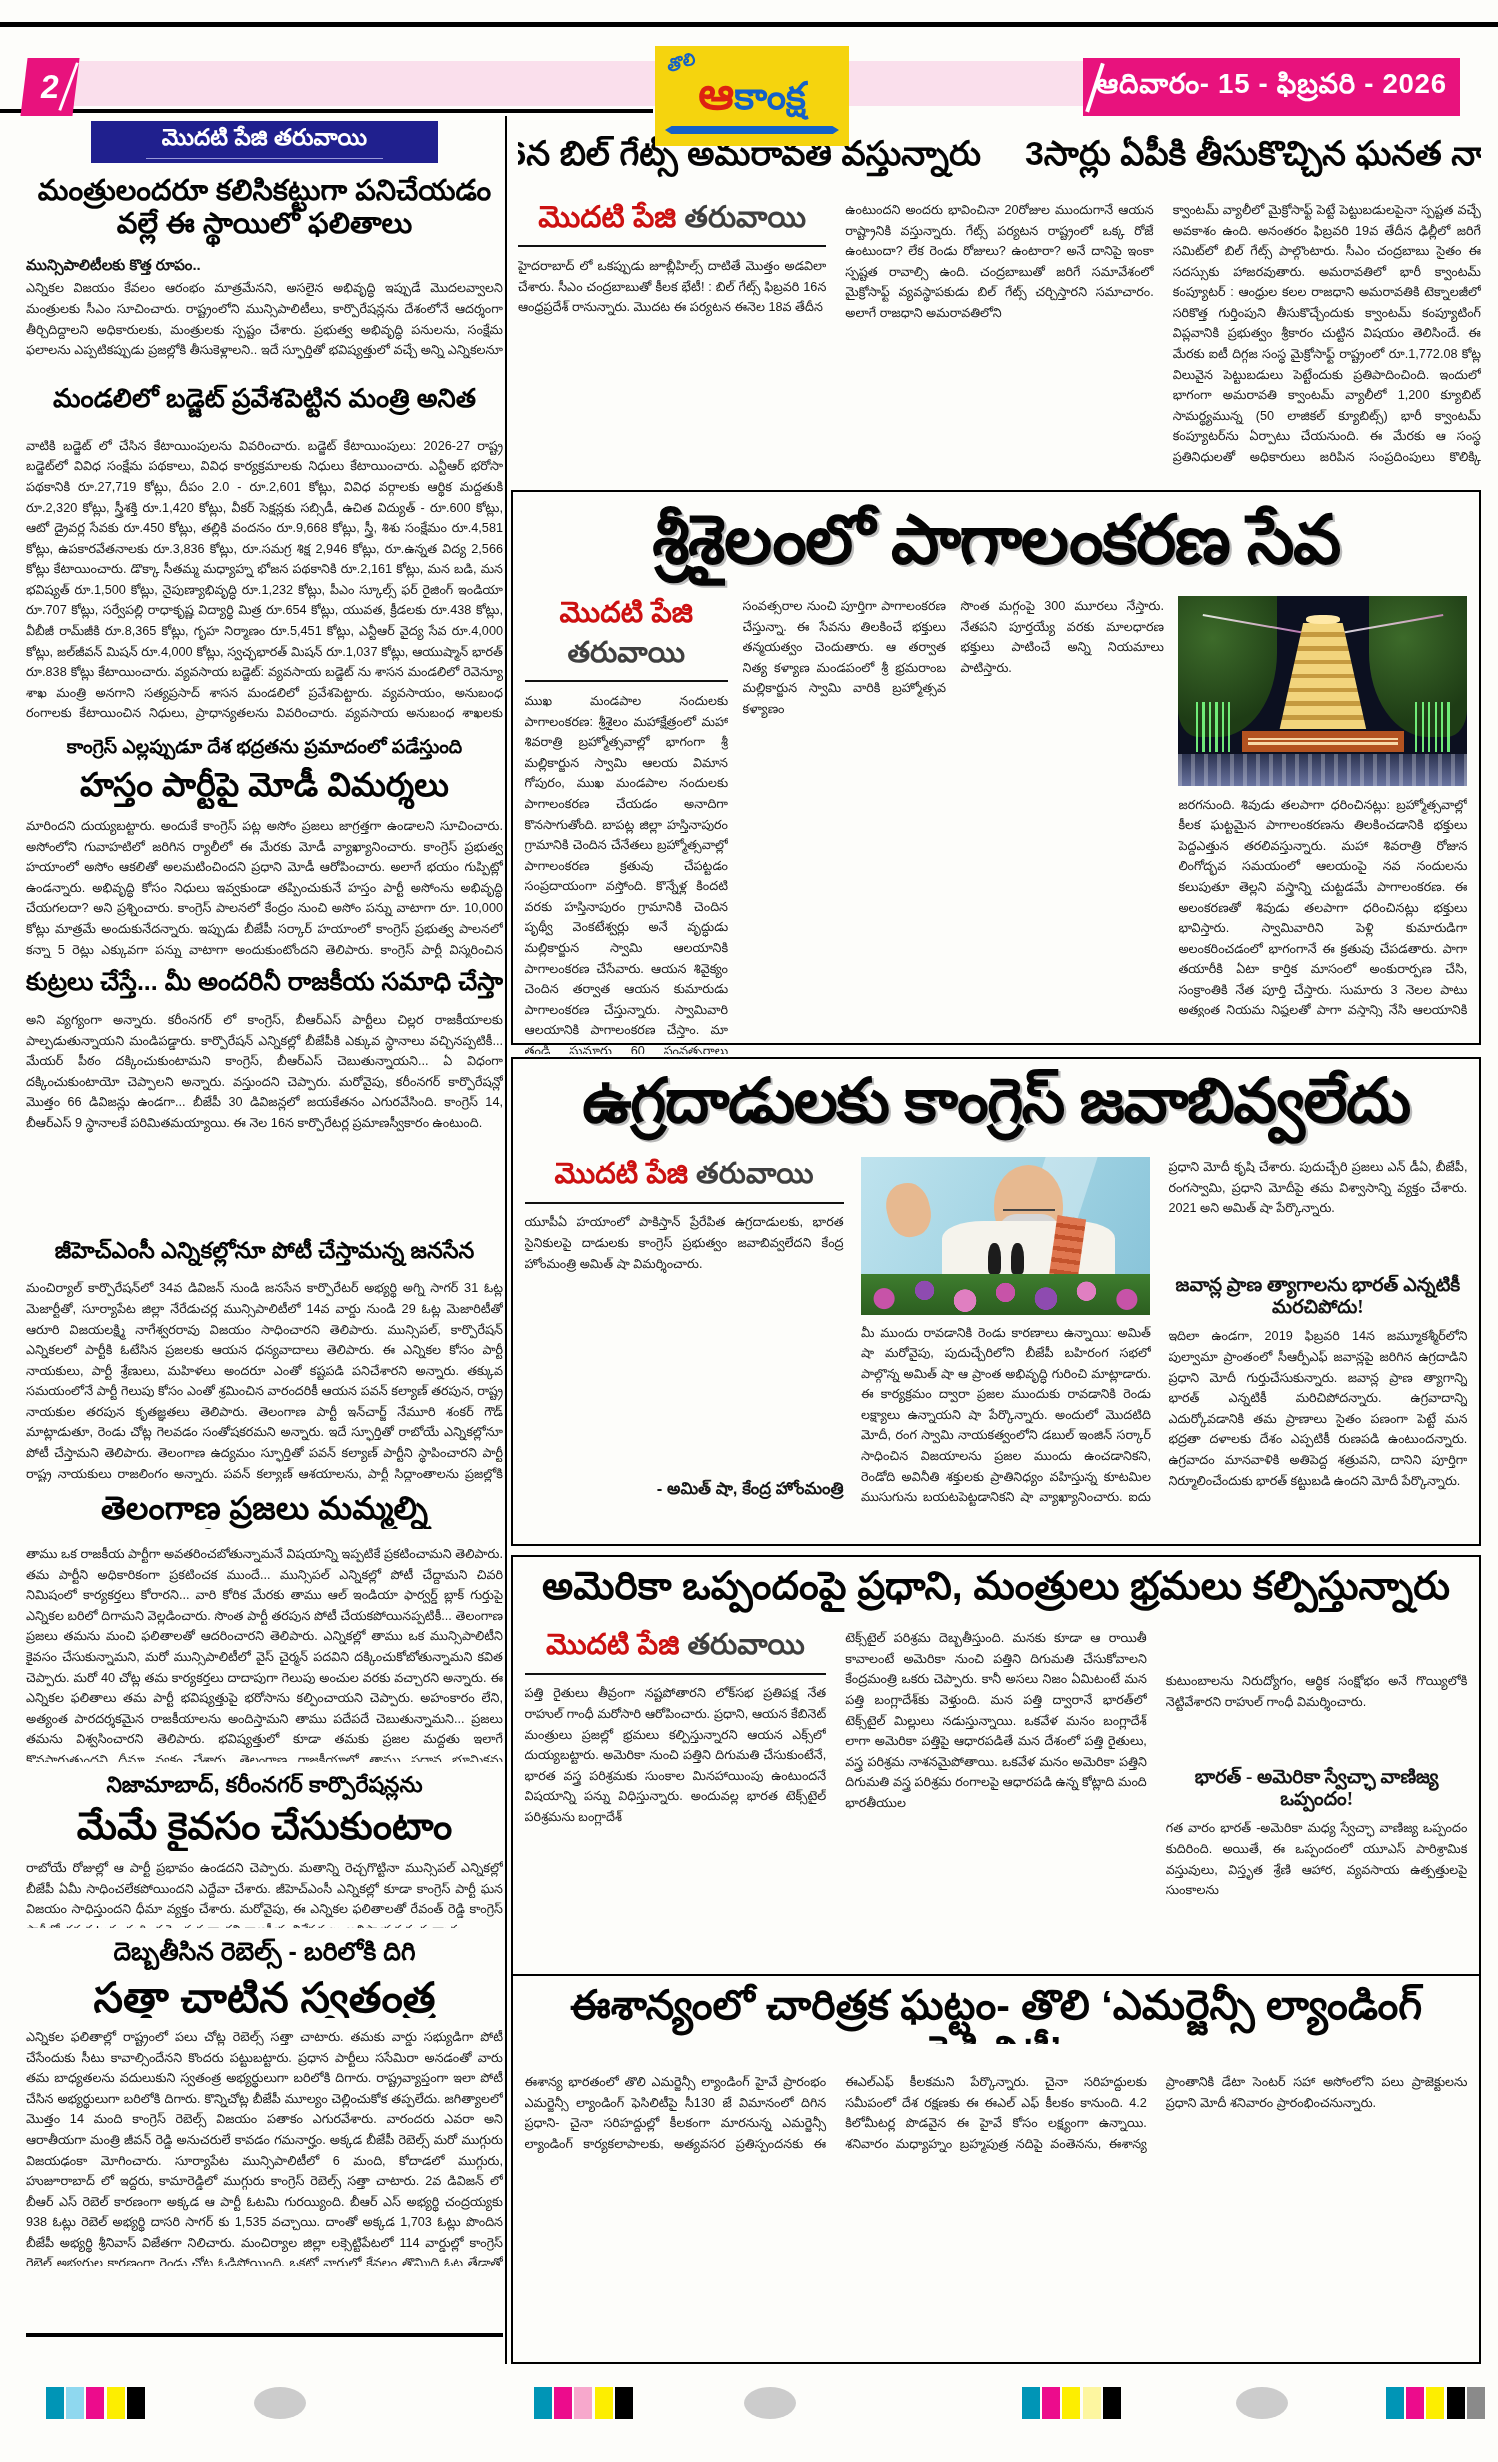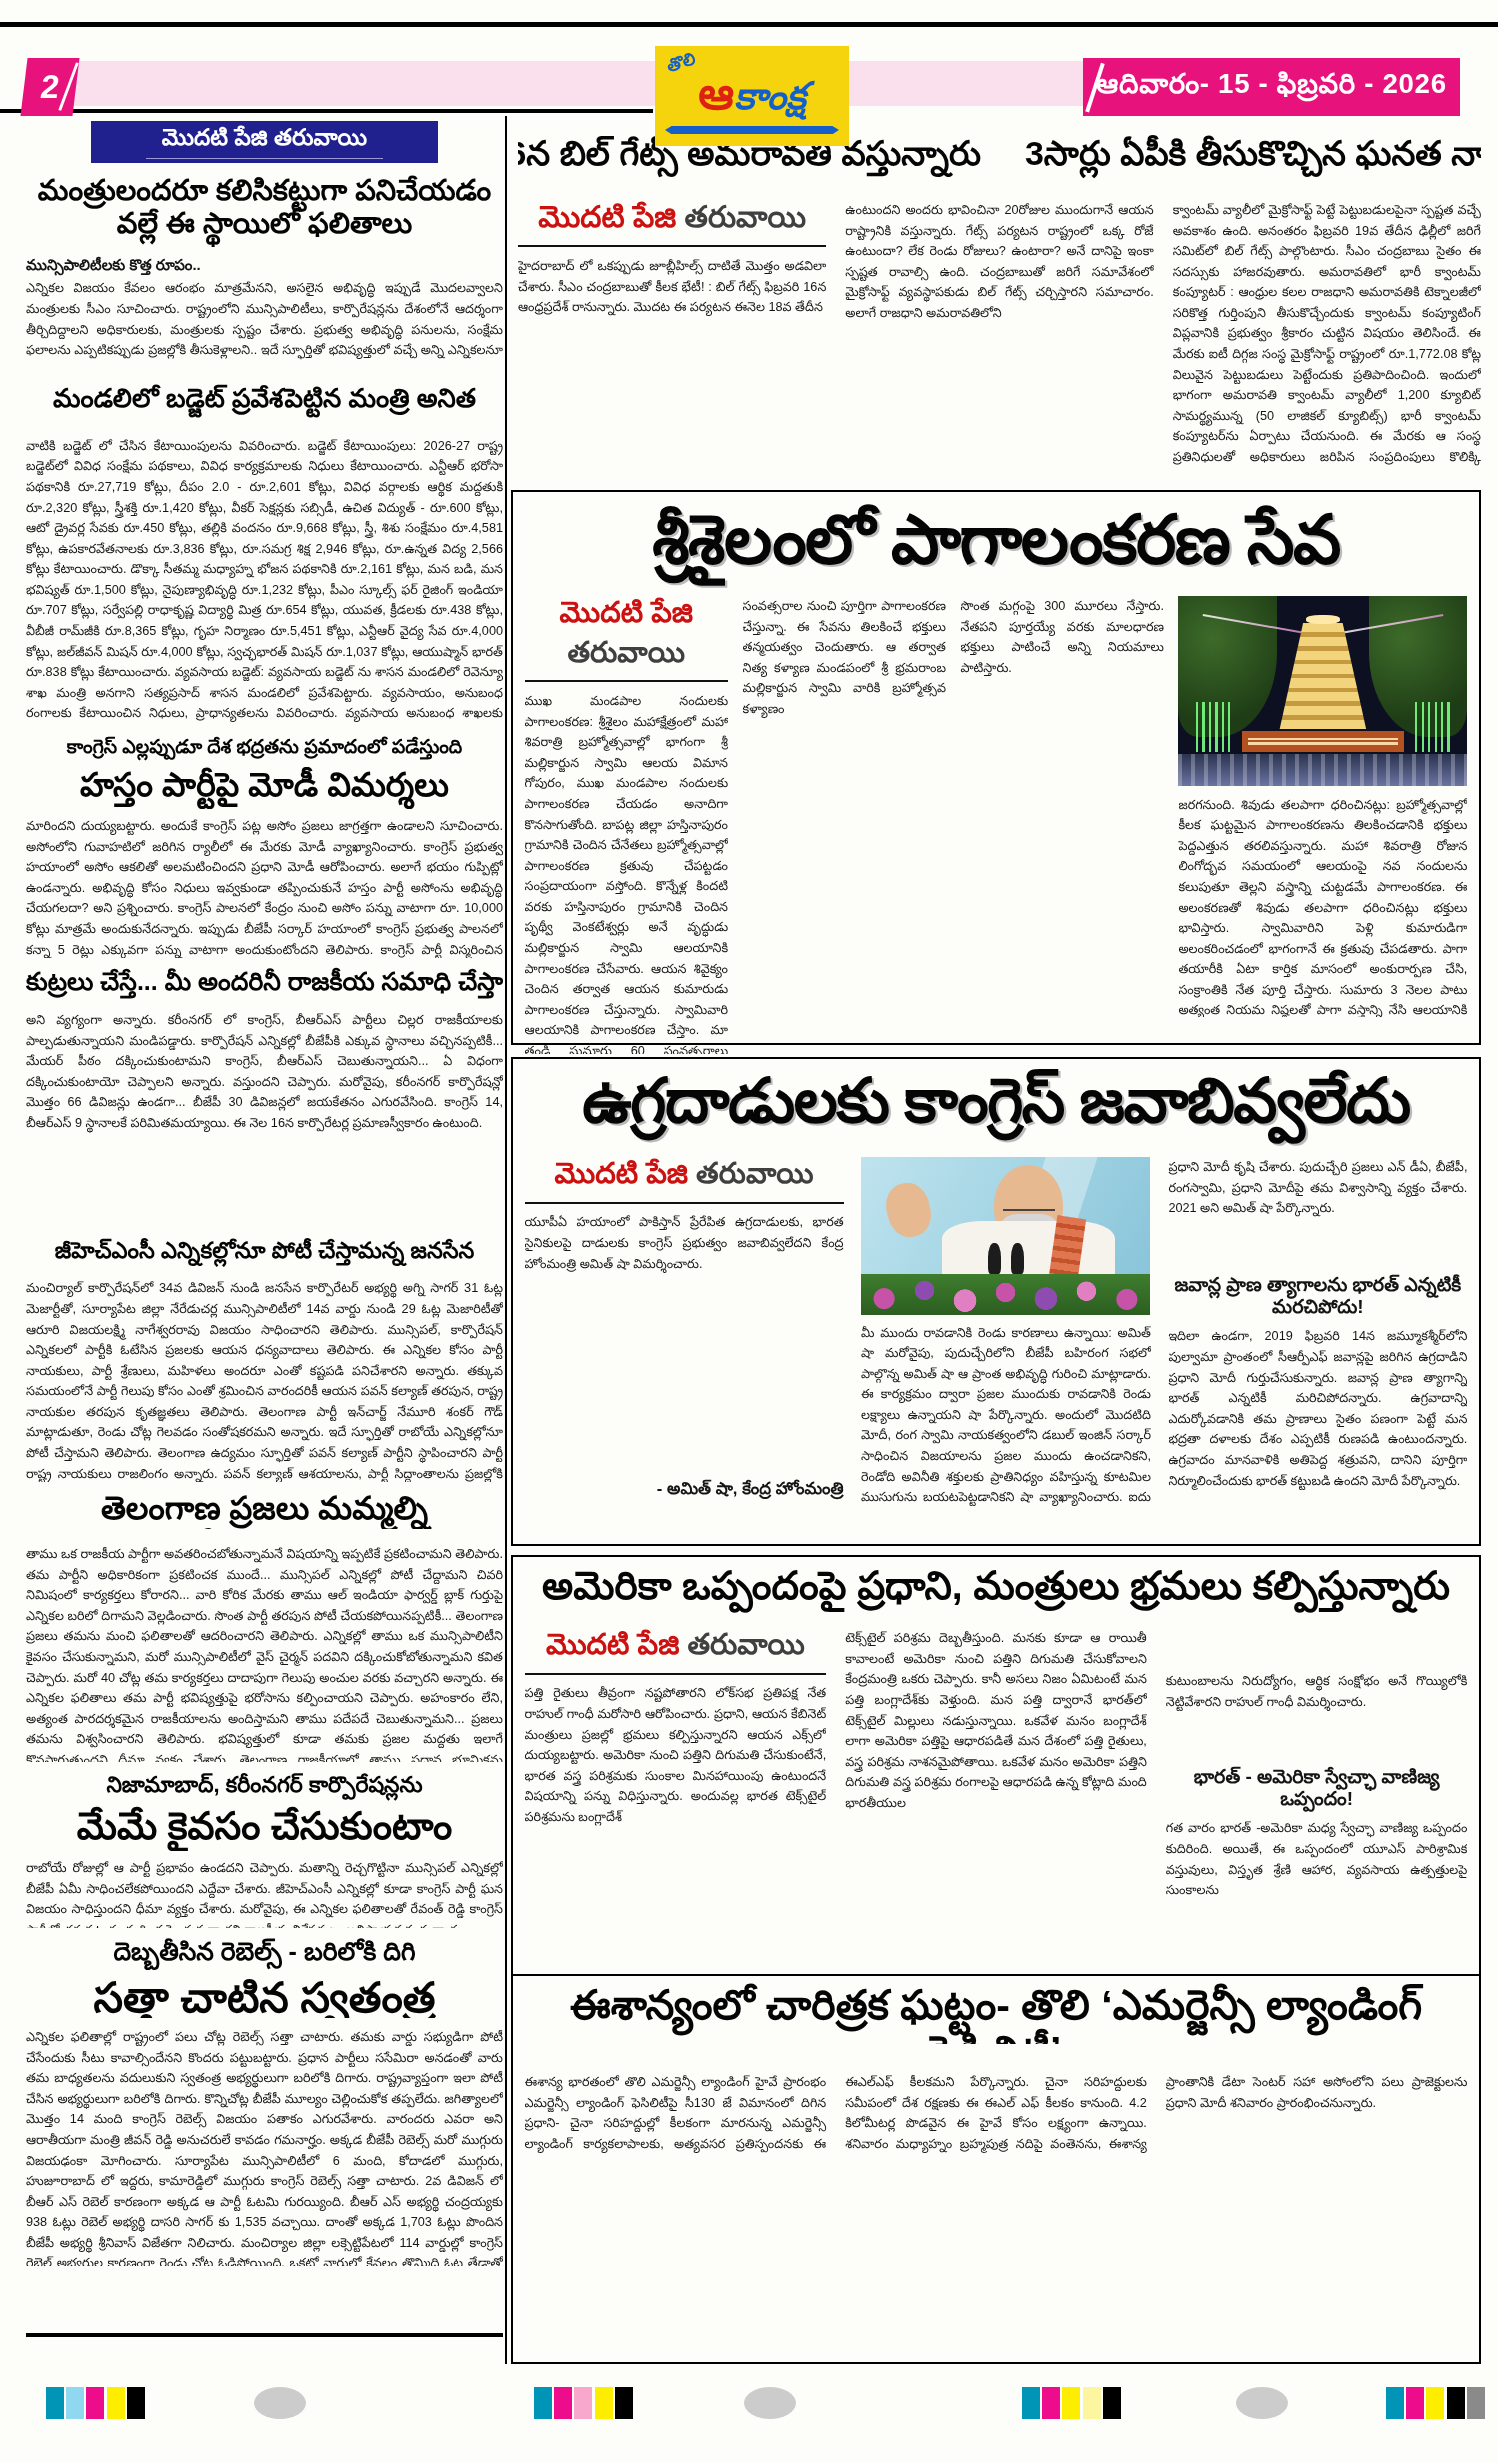--- a/index.html
+++ b/index.html
@@ -12,32 +12,32 @@
   .pagenum{left:24px;top:58px;width:52px;height:58px;background:#e8127d;transform:skewX(-7deg);
            display:flex;align-items:center;justify-content:center;color:#fff;font-size:33px;font-weight:bold;}
   .pagenum .slash{position:absolute;right:5.8px;top:4.4px;width:2.9px;height:49px;background:#fff;transform:rotate(14deg);}
   .datebox{left:1083px;top:58px;width:377px;height:58px;background:#e8127d;display:flex;align-items:center;justify-content:center;}
   .datebox .slash{position:absolute;left:10px;top:3.6px;width:3.6px;height:51px;background:#fff;transform:rotate(18deg);}
   .datebox .dtxt{color:#fff;font-size:27.6px;font-weight:bold;letter-spacing:0.7px;}
   .logo{left:655px;top:46px;width:194px;height:100px;background:#f5d40e;text-align:center;z-index:5;}
   .logo .tagline{position:absolute;left:11.6px;top:5.8px;color:#1460c8;font-size:17.4px;font-weight:bold;transform:rotate(-18deg);}
   .logo .word{margin-top:25px;font-weight:900;line-height:1;}
   .logo .first{color:#dd2211;font-size:45px;}
-  .logo .rest{color:#1460c8;font-size:38px;font-style:italic;}
+  .logo .rest{color:#1460c8;font-size:38px;}
   .logo .penstrip{position:absolute;left:10px;bottom:11.6px;width:174px;height:8.7px;background:#1460c8;
         clip-path:polygon(0 50%,4% 0,96% 0,100% 50%,96% 100%,4% 100%);}
   .subrule{left:0;top:109px;width:653px;height:4.4px;background:#000;}
   
   .body-t{font-size:12.7px;line-height:1.62;text-align:justify;overflow:hidden;}
   .head{font-weight:900;color:#050505;text-align:center;line-height:1.12;overflow:hidden;}
   .kick{font-weight:900;color:#050505;text-align:center;overflow:hidden;}
   .contd-big{font-weight:900;border-bottom:2.2px solid #111;padding-bottom:4.4px;margin-bottom:8.7px;text-align:center;}
   .contd-big .r{color:#cc1111;}
   .contd-big .b{color:#404040;}
-  .subhead{font-weight:900;text-align:center;font-size:19px;line-height:1.2;margin:7.3px 0;}
+  .subhead{font-weight:900;text-align:center;font-size:19px;line-height:1.2;margin:7.3px 0;font-family:Liberation Serif, serif;}
   
   #leftcol{left:26px;top:119px;width:477px;}
   .navybox{width:347px;height:42px;margin:1.5px auto 11.6px auto;background:#20208e;display:flex;align-items:center;justify-content:center;}
   .navybox span{color:#fff;font-size:23px;font-weight:bold;border-bottom:1.5px solid #9a9ad8;padding:0 16px 2.9px 16px;}
   .l-head1{font-size:29px;height:78px;margin-bottom:4.4px;}
   .l-lead{font-weight:bold;font-size:15px;height:22px;overflow:hidden;}
   .l-body1{height:86px;margin-bottom:20px;}
   .l-head2{font-size:26px;height:44px;margin-bottom:7.3px;}
   .l-body2{height:289px;margin-bottom:11.6px;}
   .l-kick3{font-size:19px;height:27.6px;margin-bottom:2.9px;}

